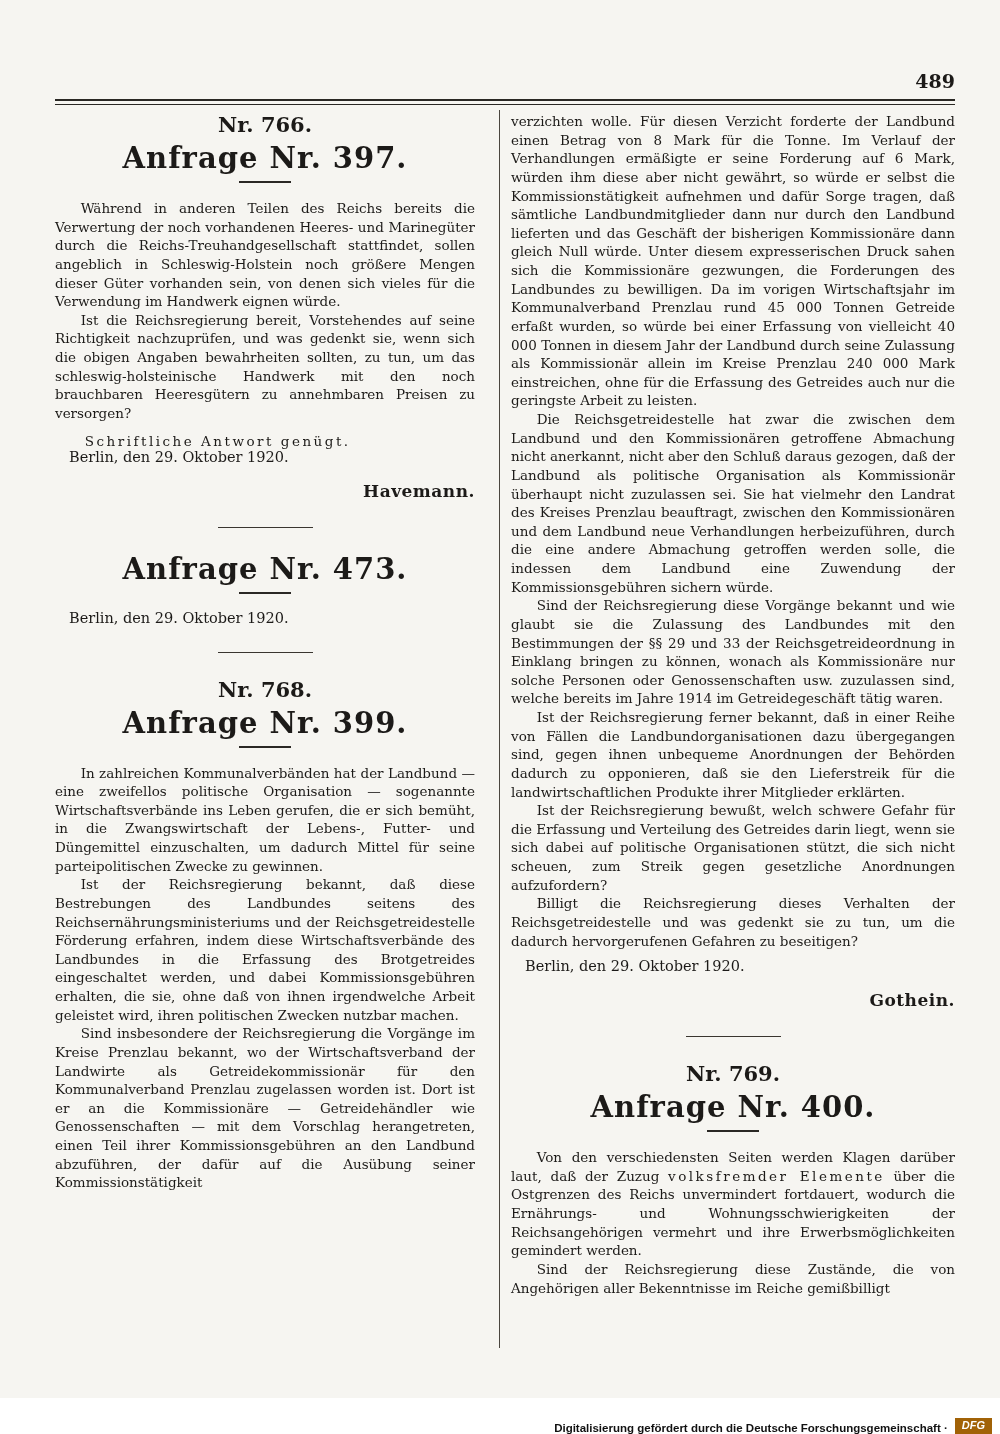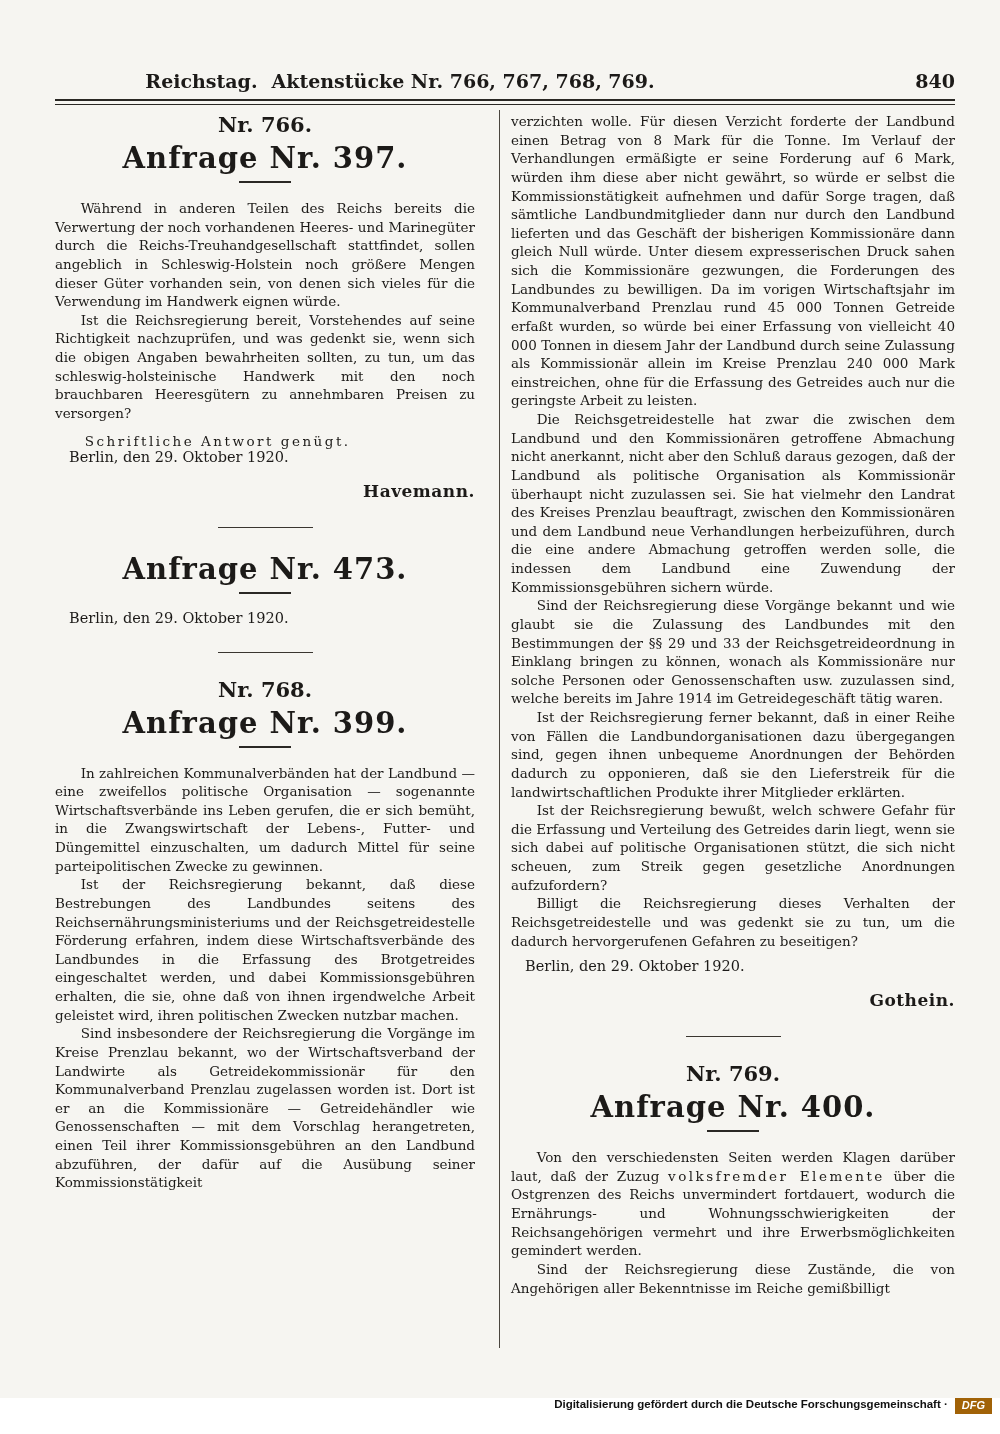--- a/index.html
+++ b/index.html
@@ -62,40 +62,37 @@
     display:flex; justify-content:space-between; font-size:14.5px;
     margin:18px 4px 0 10px;
   }
   .sig-row b{font-size:15.5px;}
   .spaced{letter-spacing:2.5px;}
 
   .gap-sm{height:8px;}
 
   .footer{
     position:absolute; left:0; bottom:0; width:100%; height:36px; background:#ffffff;
-    display:flex; align-items:flex-start; justify-content:flex-end; gap:7px;
+    display:flex; align-items:flex-end; justify-content:flex-end; gap:7px;
     padding-right:8px; box-sizing:border-box;
     font-family:"Liberation Sans", sans-serif;
   }
   .footer .credit{font-size:11.5px; font-weight:bold; color:#111;}
   .dfg-logo{
     background:#a16207; color:#fff; font-weight:bold; font-style:italic;
     font-size:11px; padding:2px 7px 3px 7px; line-height:1;
   }
 </style>
 </head>
 <body>
 
 <div class="page">
 
   <div class="header">
-    <div class="running-title">
-      <span class="part-left">Reichstag.</span><span>Aktenstücke Nr. 766, 767, 768, 769.</span>
-    </div>
-    <div class="page-number">840</div>
+    <div class="page-number">489</div>
   </div>
   <div class="head-rule" style="top:99px;">
     <div class="r1"></div>
     <div class="r2"></div>
   </div>
   <div class="col-divider"></div>
 
   <div class="columns">
 
     <div class="col left">

